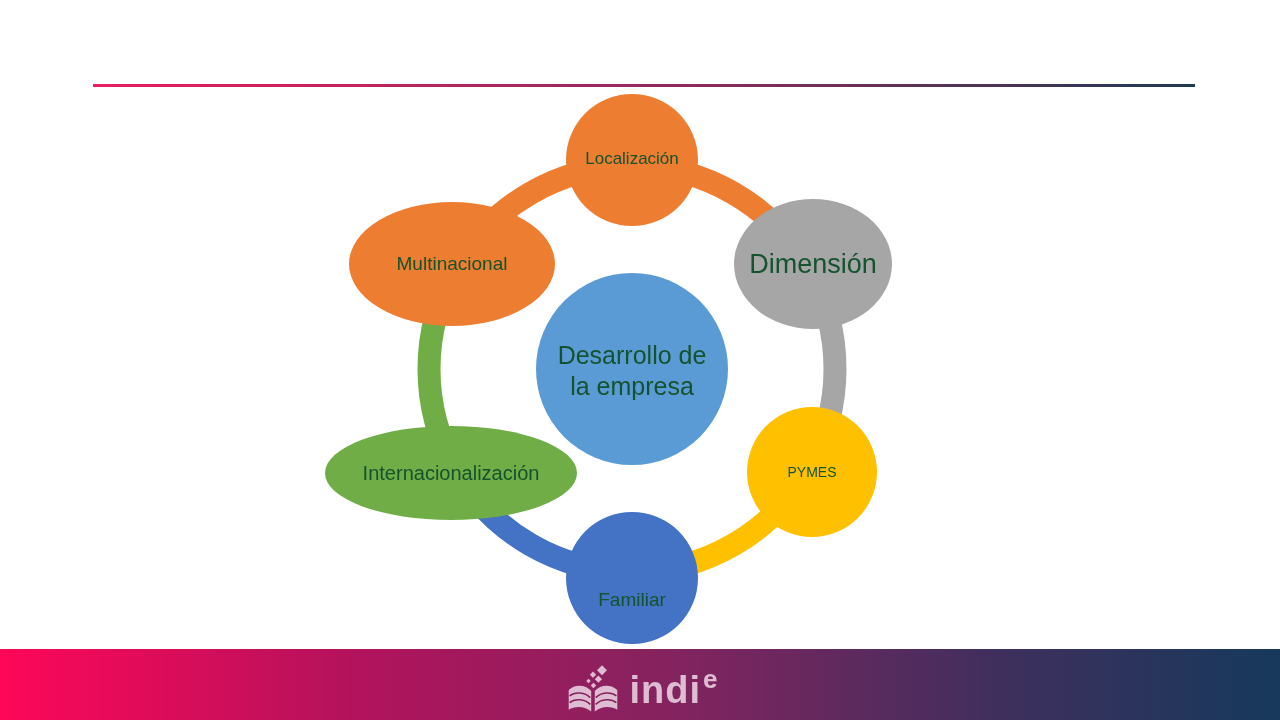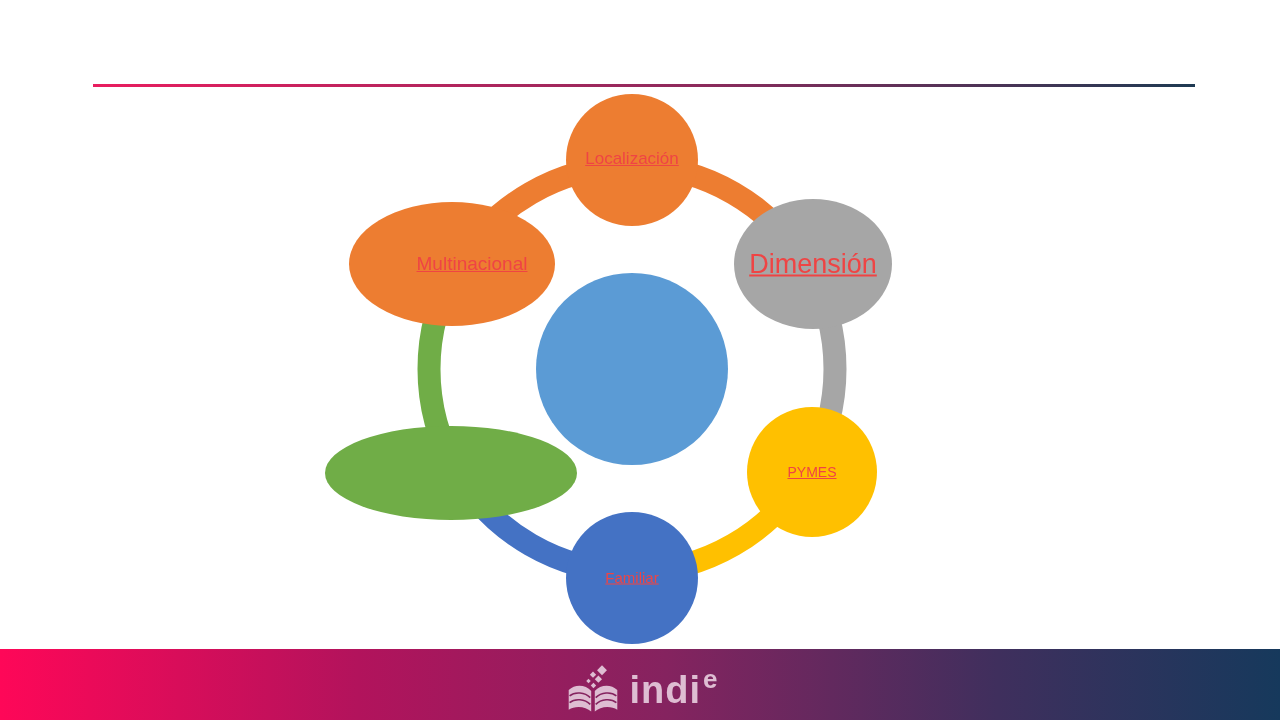--- a/index.html
+++ b/index.html
@@ -15,31 +15,31 @@
   .top-rule{
     position:absolute;left:93px;top:84px;width:1102px;height:3px;
     background:linear-gradient(to right,#e91d5f 0%,#8d2a5c 55%,#1e3a52 100%);
   }
 
   
   .diagram-svg{position:absolute;left:0;top:0;width:1280px;height:720px;}
   .ring{fill:none;stroke-width:23px;}
 
   .label{
-    position:absolute;color:#ef4444;text-align:center;
-    transform:translate(-50%,-50%);white-space:nowrap;text-decoration:underline;
+    position:absolute;color:#14532d;text-align:center;
+    transform:translate(-50%,-50%);white-space:nowrap;
     -webkit-font-smoothing:antialiased;
   }
   .lbl-center{left:632px;top:370px;font-size:25px;line-height:1.22;white-space:normal;width:150px;}
   .lbl-n0{left:632px;top:159px;font-size:17px;}
   .lbl-n1{left:813px;top:264px;font-size:27px;}
   .lbl-n2{left:812px;top:472px;font-size:14px;}
-  .lbl-n3{left:632px;top:577px;font-size:15px;}
+  .lbl-n3{left:632px;top:600px;font-size:19px;}
   .lbl-n4{left:451px;top:473px;font-size:20px;}
-  .lbl-n5{left:472px;top:264px;font-size:19px;}
+  .lbl-n5{left:452px;top:264px;font-size:19px;}
 
   
   .footer{
     position:absolute;left:0;top:649px;width:1280px;height:81px;
     background:linear-gradient(to right,#fe0758 0%,#b2135c 28%,#85235f 52%,#3f2f5d 78%,#16395c 100%);
     display:flex;align-items:center;justify-content:center;
   }
   .logo{display:flex;align-items:center;gap:9px;transform:translateX(2px);}
   .logo-icon{display:block;}
   .logo-text{
@@ -67,24 +67,26 @@
 
     <circle cx="632" cy="160" r="66" fill="#ED7D31"></circle>
     <ellipse cx="813" cy="264" rx="79" ry="65" fill="#A6A6A6"></ellipse>
     <circle cx="812" cy="472" r="65" fill="#FFC000"></circle>
     <circle cx="632" cy="578" r="66" fill="#4472C4"></circle>
     <ellipse cx="451" cy="473" rx="126" ry="47" fill="#70AD47"></ellipse>
     <ellipse cx="452" cy="264" rx="103" ry="62" fill="#ED7D31"></ellipse>
     <circle cx="632" cy="369" r="96" fill="#5B9BD5"></circle>
   </svg>
 
+  <div class="label lbl-center">Desarrollo de la empresa</div>
   <div class="label lbl-n0">Localización</div>
   <div class="label lbl-n1">Dimensión</div>
   <div class="label lbl-n2">PYMES</div>
   <div class="label lbl-n3">Familiar</div>
+  <div class="label lbl-n4">Internacionalización</div>
   <div class="label lbl-n5">Multinacional</div>
 
   <div class="footer">
     <div class="logo">
       <svg class="logo-icon" width="54" height="54" viewBox="0 0 60 60" xmlns="http://www.w3.org/2000/svg">
 
         <g fill="#debdd2">
           <path d="M40,2.5 L45.5,8 L40,13.5 L34.5,8 Z"></path>
           <path d="M30,9.5 L33.5,13 L30,16.5 L26.5,13 Z"></path>
           <path d="M36,14 L40,18 L36,22 L32,18 Z"></path>

